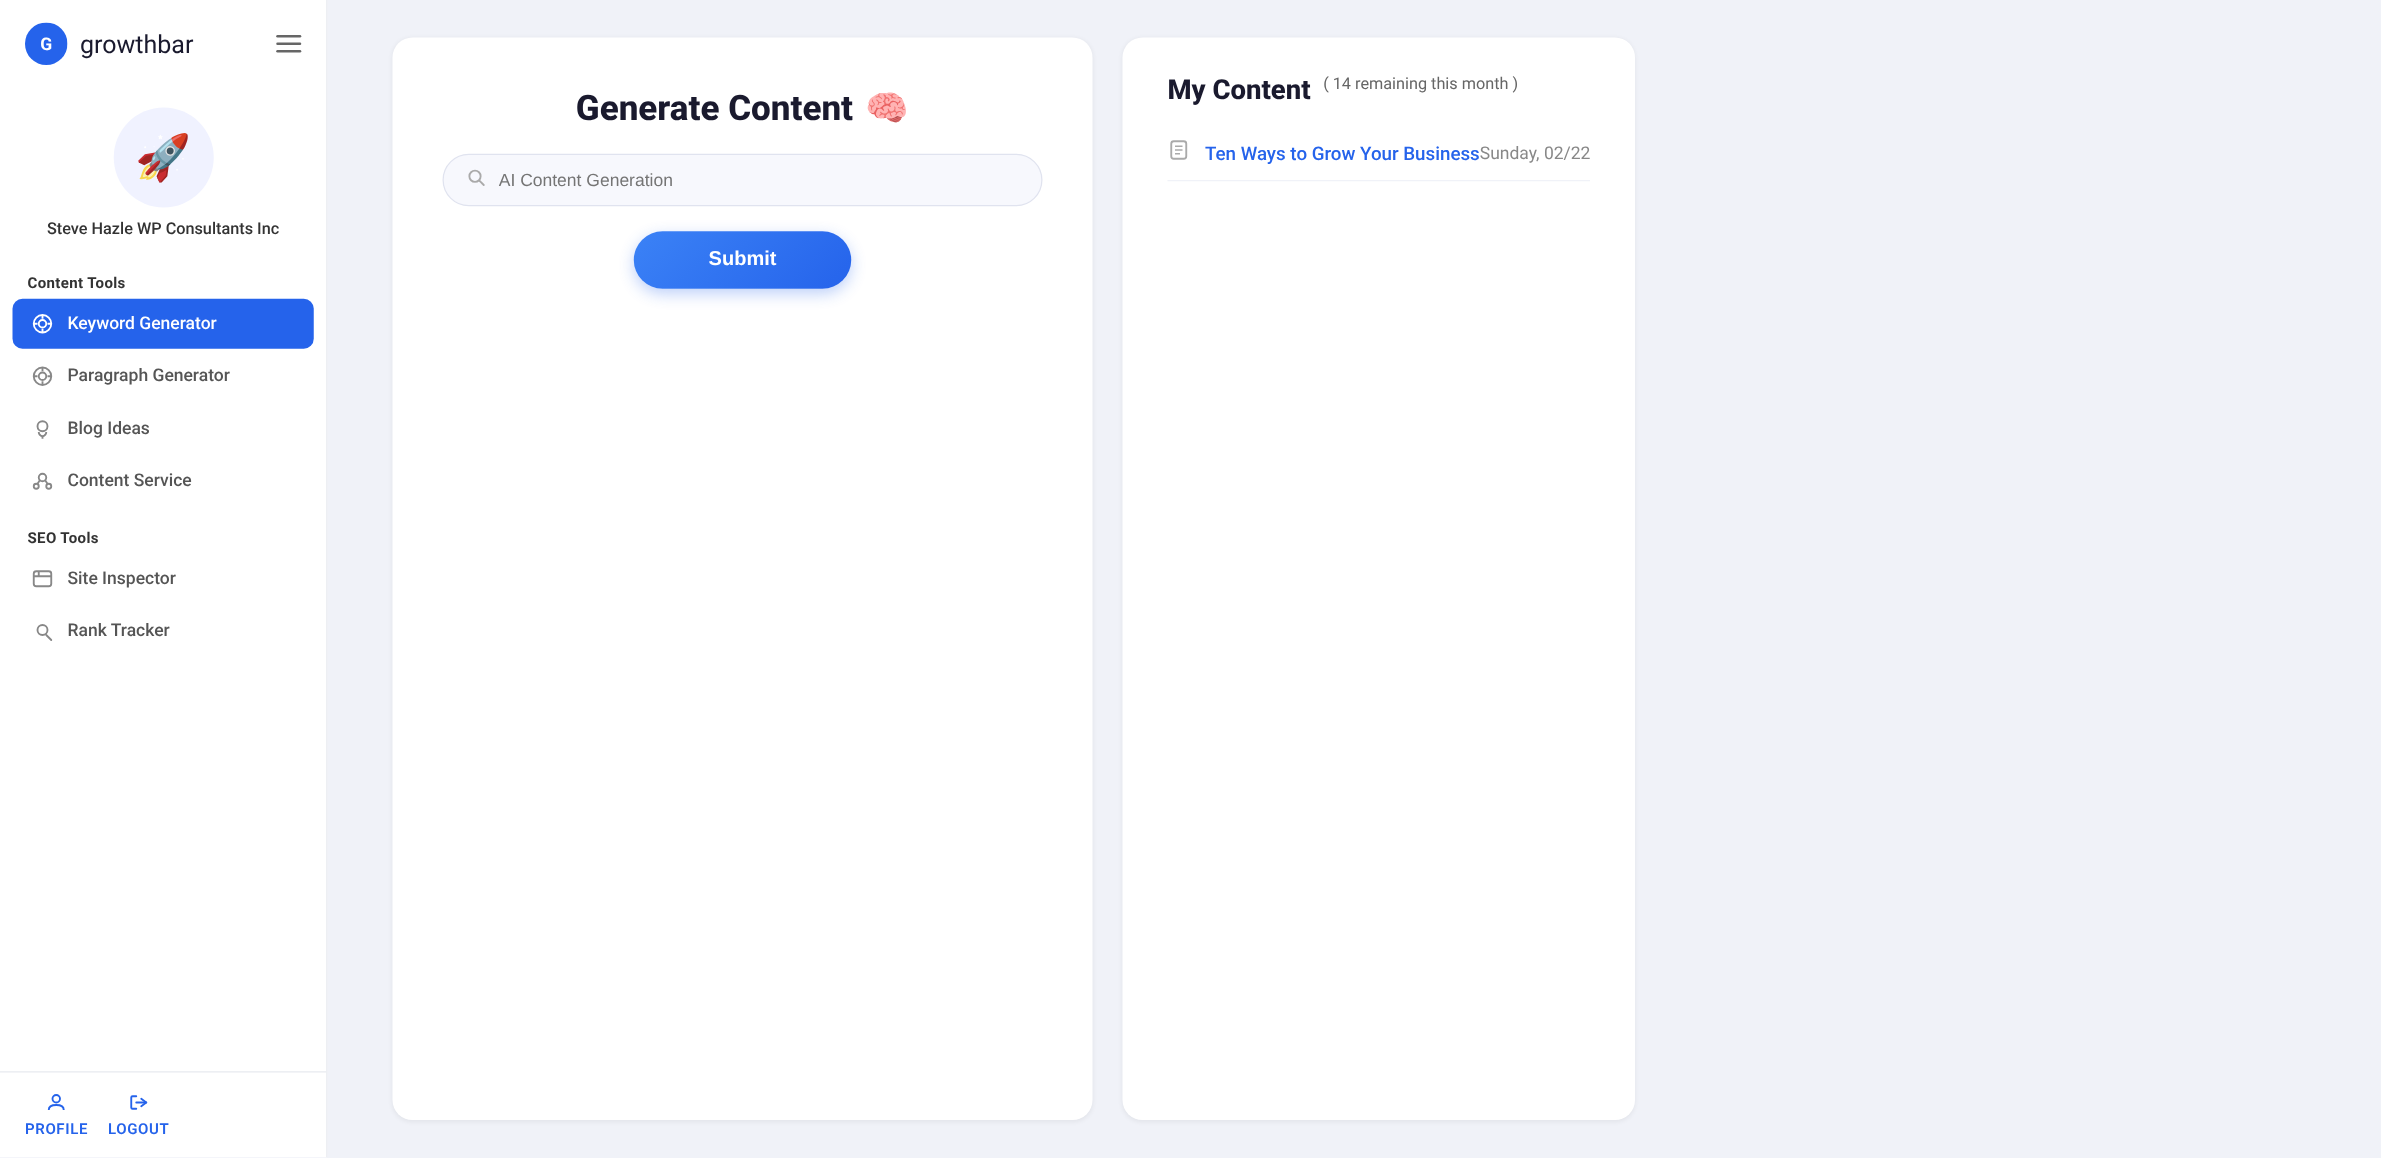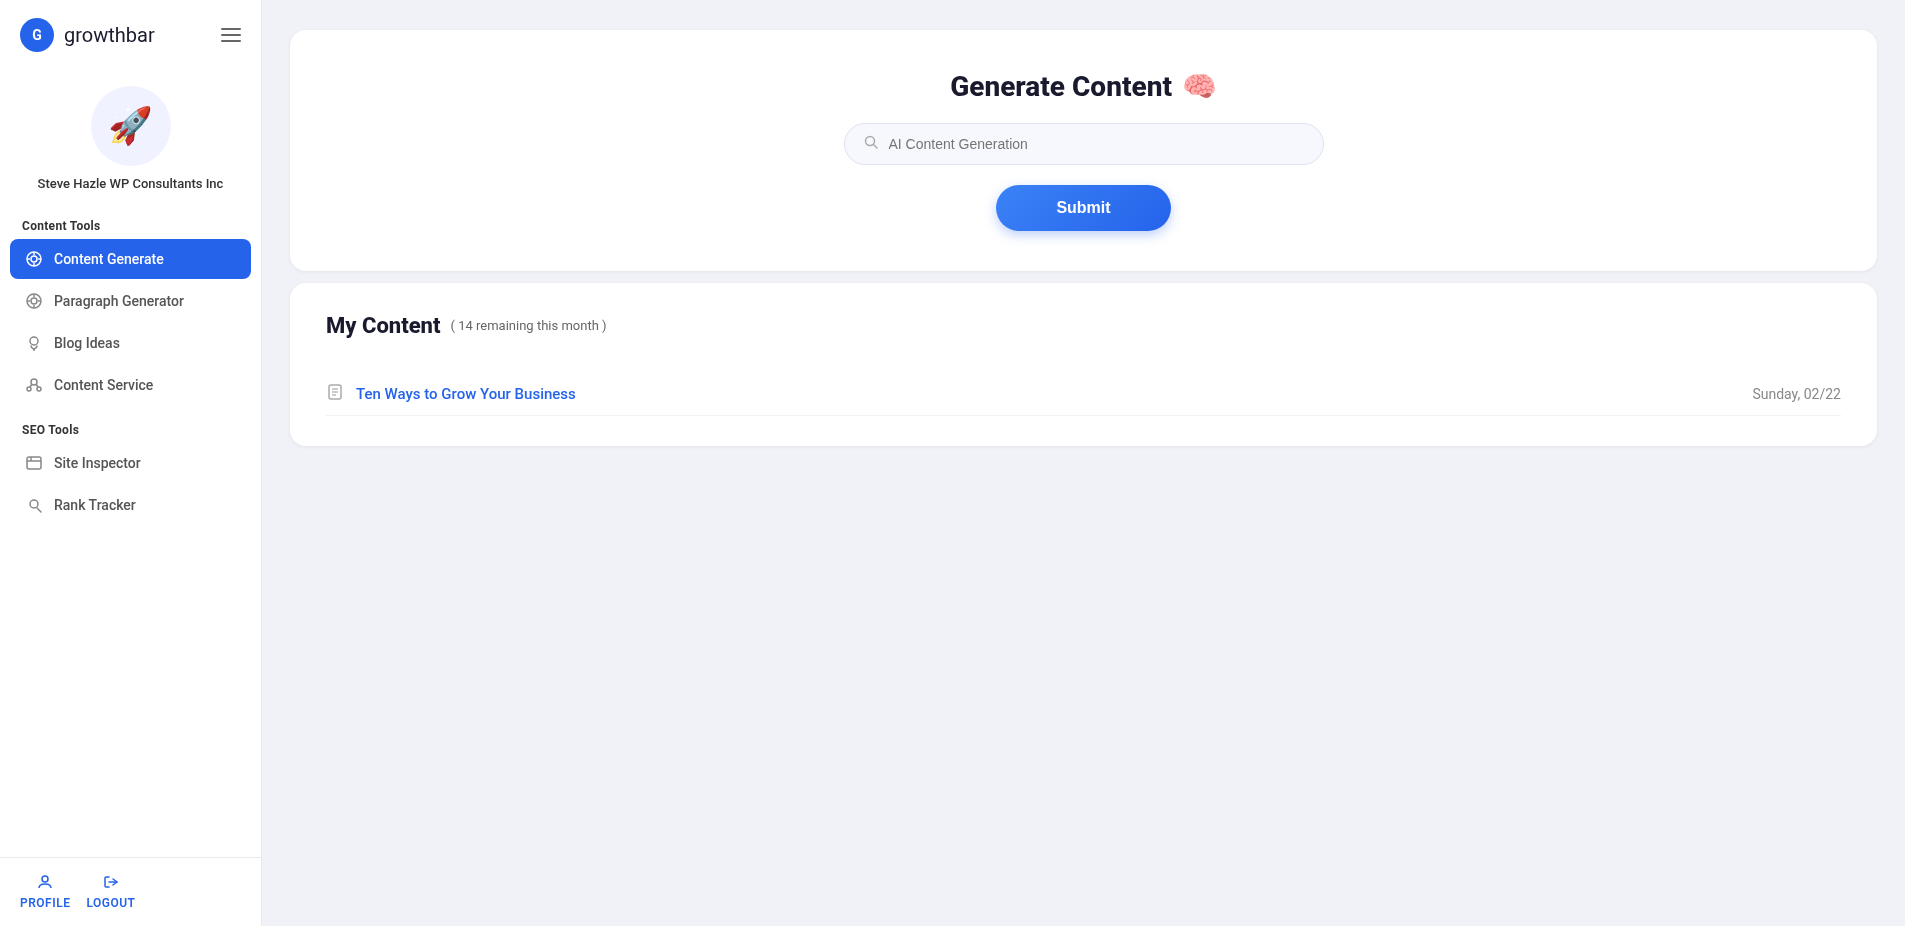--- a/index.html
+++ b/index.html
@@ -153,23 +153,23 @@
 
     .footer-btn svg {
       width: 16px;
       height: 16px;
     }
 
     
     .main {
       flex: 1;
       display: flex;
-      flex-direction: column;
-      padding: 30px 28px;
-      gap: 12px;
+      flex-direction: row;
+      padding: 30px 52px;
+      gap: 24px;
       overflow-y: auto;
     }
 
     .card {
       background: #fff;
       border-radius: 16px;
       padding: 40px;
       box-shadow: 0 1px 4px rgba(0,0,0,0.06);
     }
 
@@ -231,23 +231,23 @@
       transition: opacity 0.15s;
     }
 
     
     .content-card {
       padding: 30px 36px;
     }
 
     .content-header {
       display: flex;
-      align-items: center;
+      align-items: flex-start;
       gap: 10px;
-      margin-bottom: 35px;
+      margin-bottom: 16px;
     }
 
     .content-title {
       font-size: 22px;
       font-weight: 800;
       color: #1a1a2e;
     }
 
     .remaining-badge {
       font-size: 13px;
@@ -319,21 +319,21 @@
       <span class="nav-icon">
         <svg width="18" height="18" viewBox="0 0 18 18" fill="none" xmlns="http://www.w3.org/2000/svg">
           <circle cx="9" cy="9" r="7" stroke="white" stroke-width="1.5"></circle>
           <circle cx="9" cy="9" r="3" stroke="white" stroke-width="1.5"></circle>
           <line x1="9" y1="2" x2="9" y2="5" stroke="white" stroke-width="1.5"></line>
           <line x1="9" y1="13" x2="9" y2="16" stroke="white" stroke-width="1.5"></line>
           <line x1="2" y1="9" x2="5" y2="9" stroke="white" stroke-width="1.5"></line>
           <line x1="13" y1="9" x2="16" y2="9" stroke="white" stroke-width="1.5"></line>
         </svg>
       </span>
-      <span>Content Generate</span>
+      <span>Keyword Generator</span>
     </div>
 
     <div class="nav-item">
       <span class="nav-icon">
         <svg width="18" height="18" viewBox="0 0 18 18" fill="none" xmlns="http://www.w3.org/2000/svg">
           <circle cx="9" cy="9" r="7" stroke="#888" stroke-width="1.5"></circle>
           <circle cx="9" cy="9" r="3" stroke="#888" stroke-width="1.5"></circle>
           <line x1="9" y1="2" x2="9" y2="5" stroke="#888" stroke-width="1.5"></line>
           <line x1="9" y1="13" x2="9" y2="16" stroke="#888" stroke-width="1.5"></line>
           <line x1="2" y1="9" x2="5" y2="9" stroke="#888" stroke-width="1.5"></line>

